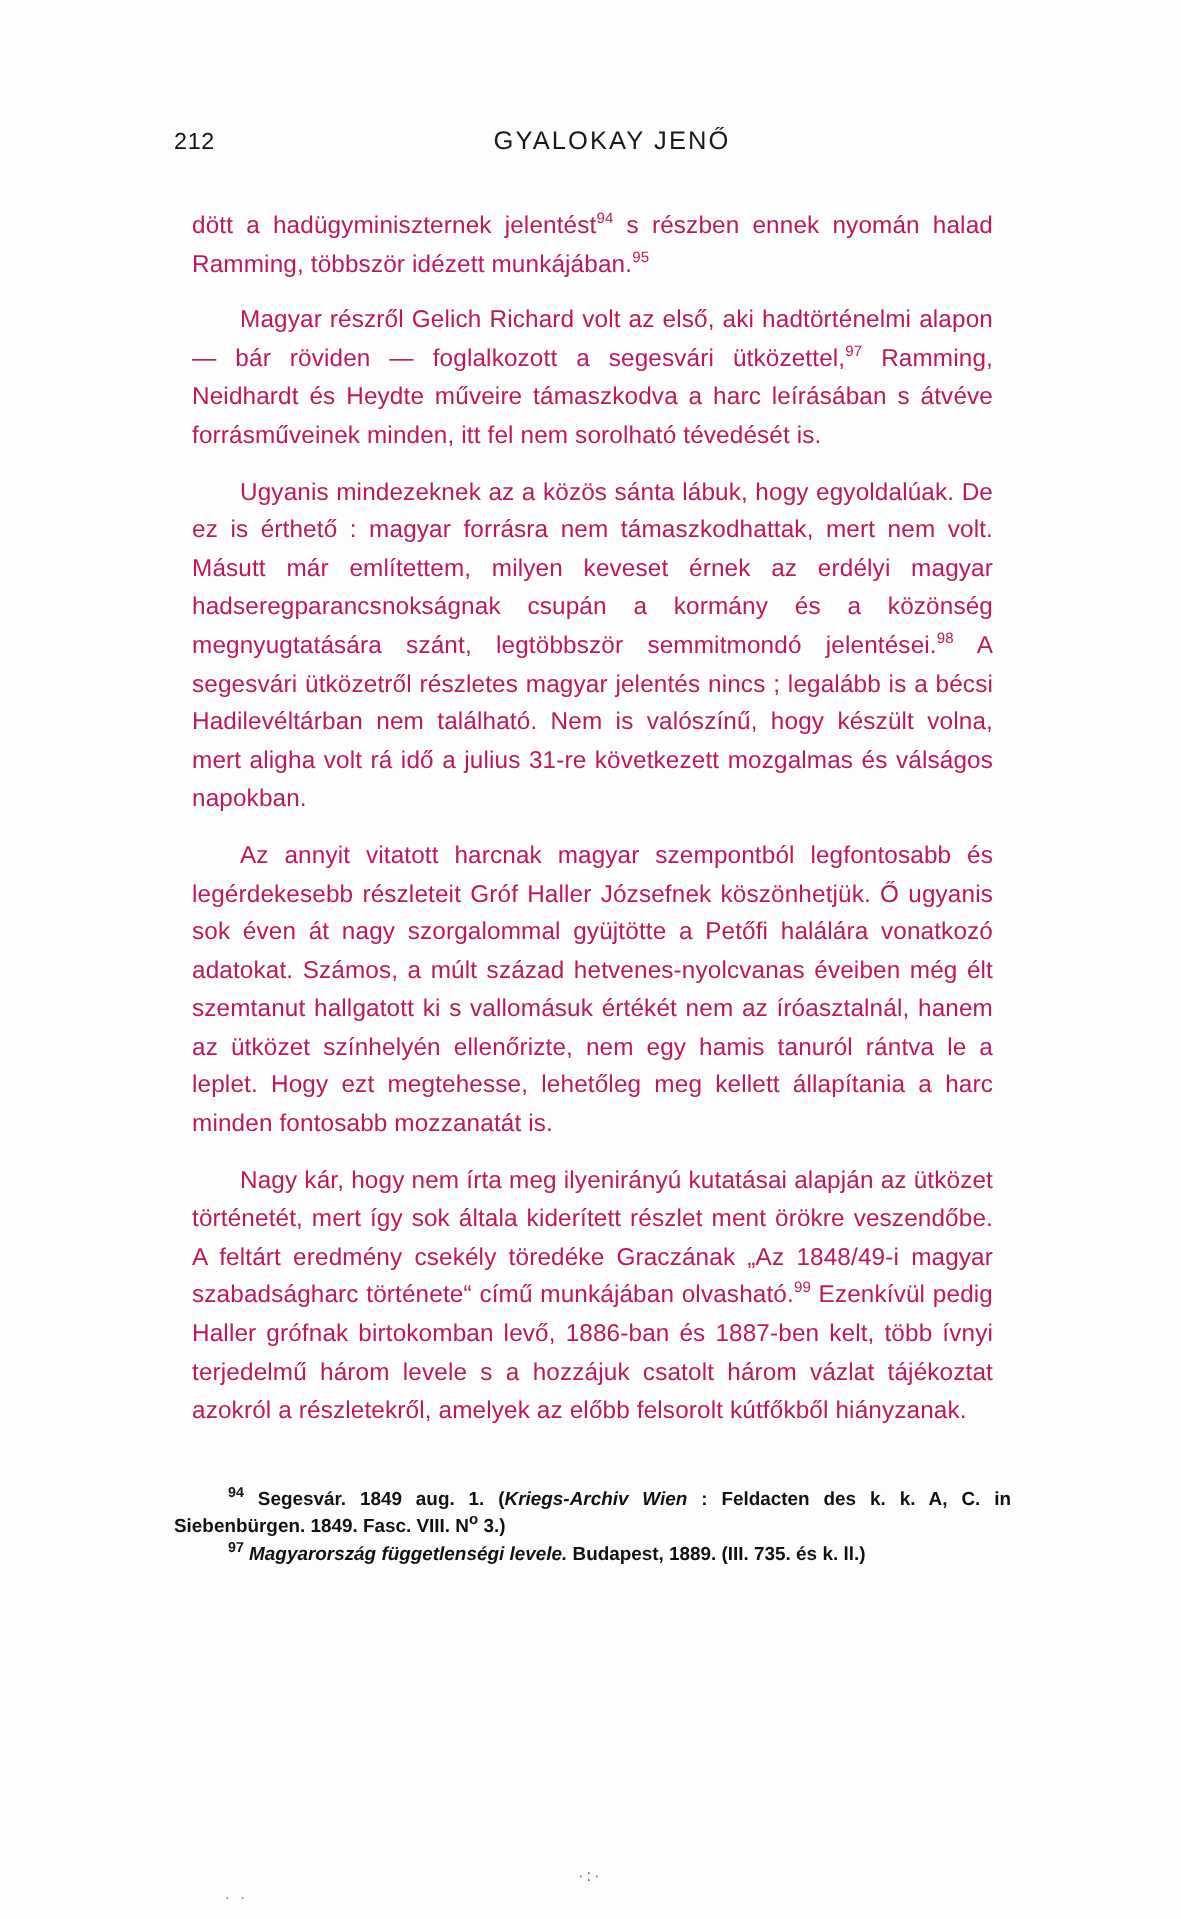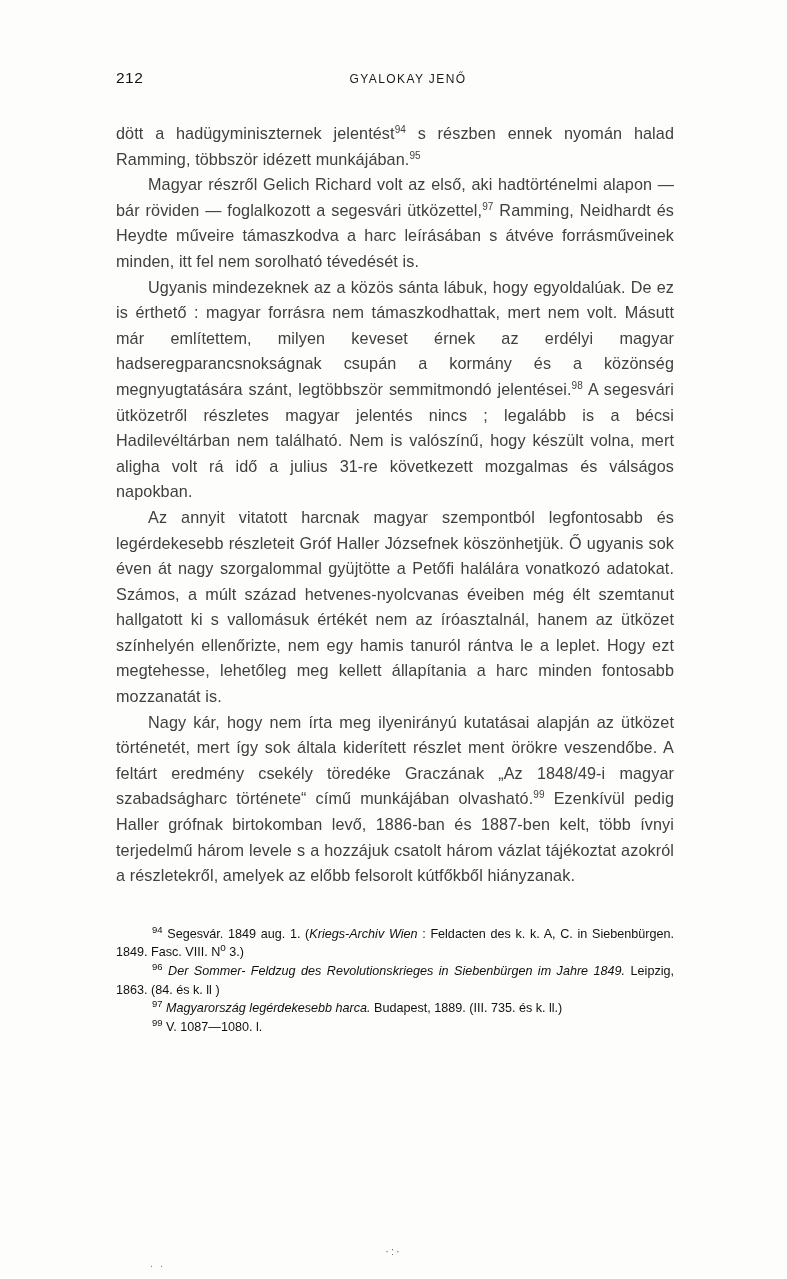--- a/index.html
+++ b/index.html
@@ -13,63 +13,64 @@
     height: 1279px;
     background: #fdfdfb;
     margin: 0 auto;
     font-family: "Liberation Sans", sans-serif;
     color: #1a1a1a;
     overflow: hidden;
   }
   .content {
     position: absolute;
     left: 116px;
-    top: 69px;
+    top: 84px;
     width: 558px;
   }
   .header-row {
     display: flex;
     align-items: baseline;
     margin-bottom: 34px;
   }
   .folio {
     font-size: 15.5px;
     letter-spacing: 0.5px;
     color: #121212;
     width: 60px;
   }
   .running-head {
     flex: 1;
     text-align: center;
-    font-size: 12px;
+    font-size: 17px;
     letter-spacing: 1.4px;
     color: #1a1a1a;
     margin-left: -34px;
   }
   p.body {
-    margin: 0;
+    margin: 12px;
     font-size: 16.2px;
     line-height: 25.6px;
     text-align: justify;
     text-justify: inter-word;
     text-indent: 32px;
-    color: #404040;
+    color: #be185d;
     letter-spacing: 0.1px;
   }
   p.body.first {
     text-indent: 0;
   }
   sup {
     font-size: 10px;
     vertical-align: super;
     line-height: 0;
   }
   .footnotes {
     margin-top: 26px;
     width: 558px;
+    font-weight: bold;
   }
   .fn-rule {
     width: 0;
     height: 0;
     border: 0;
     margin: 0 0 10px 0;
   }
   p.fn {
     margin: 0;
     font-size: 12.6px;
@@ -118,22 +119,20 @@
       <p class="body first">dött a hadügyminiszternek jelentést<sup>94</sup> s részben ennek nyomán halad Ramming, többször idézett munkájában.<sup>95</sup></p>
       <p class="body">Magyar részről Gelich Richard volt az első, aki hadtörténelmi alapon — bár röviden — foglalkozott a segesvári ütközettel,<sup>97</sup> Ramming, Neidhardt és Heydte műveire támaszkodva a harc leírásában s átvéve forrásműveinek minden, itt fel nem sorolható tévedését is.</p>
       <p class="body">Ugyanis mindezeknek az a közös sánta lábuk, hogy egyoldalúak. De ez is érthető : magyar forrásra nem támaszkodhattak, mert nem volt. Másutt már említettem, milyen keveset érnek az erdélyi magyar hadseregparancsnokságnak csupán a kormány és a közönség megnyugtatására szánt, legtöbbször semmitmondó jelentései.<sup>98</sup> A segesvári ütközetről részletes magyar jelentés nincs ; legalább is a bécsi Hadilevéltárban nem található. Nem is valószínű, hogy készült volna, mert aligha volt rá idő a julius 31-re következett mozgalmas és válságos napokban.</p>
       <p class="body">Az annyit vitatott harcnak magyar szempontból legfontosabb és legérdekesebb részleteit Gróf Haller Józsefnek köszönhetjük. Ő ugyanis sok éven át nagy szorgalommal gyüjtötte a Petőfi halálára vonatkozó adatokat. Számos, a múlt század hetvenes-nyolcvanas éveiben még élt szemtanut hallgatott ki s vallomásuk értékét nem az íróasztalnál, hanem az ütközet színhelyén ellenőrizte, nem egy hamis tanuról rántva le a leplet. Hogy ezt megtehesse, lehetőleg meg kellett állapítania a harc minden fontosabb mozzanatát is.</p>
       <p class="body">Nagy kár, hogy nem írta meg ilyenirányú kutatásai alapján az ütközet történetét, mert így sok általa kiderített részlet ment örökre veszendőbe. A feltárt eredmény csekély töredéke Graczának „Az 1848/49-i magyar szabadságharc története“ című munkájában olvasható.<sup>99</sup> Ezenkívül pedig Haller grófnak birtokomban levő, 1886-ban és 1887-ben kelt, több ívnyi terjedelmű három levele s a hozzájuk csatolt három vázlat tájékoztat azokról a részletekről, amelyek az előbb felsorolt kútfőkből hiányzanak.</p>
     </div>
 
     <div class="footnotes">
       <hr class="fn-rule">
       <p class="fn"><span class="num">94</span> Segesvár. 1849 aug. 1. (<i>Kriegs-Archiv Wien</i> : Feldacten des k. k. A, C. in Siebenbürgen. 1849. Fasc. VIII. N<sup>o</sup> 3.)</p>
-      <p class="fn"><span class="num">96</span> <i>Der Sommer- Feldzug des Revolutionskrieges in Siebenbürgen im Jahre 1849.</i> Leipzig, 1863. (84. és k. ll )</p>
-      <p class="fn"><span class="num">97</span> <i>Magyarország legérdekesebb harca.</i> Budapest, 1889. (III. 735. és k. ll.)</p>
-      <p class="fn"><span class="num">99</span> V. 1087—1080. l.</p>
+      <p class="fn"><span class="num">97</span> <i>Magyarország függetlenségi levele.</i> Budapest, 1889. (III. 735. és k. ll.)</p>
     </div>
 
   </div>
 
   <div class="footer-mark">·:·</div>
   <div class="footer-dots">. .</div>
 </div>
 
 </body></html>

